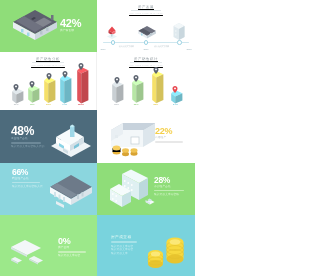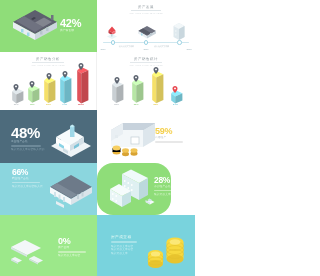--- a/index.html
+++ b/index.html
@@ -4,21 +4,21 @@
 <style>
   * { margin:0; padding:0; box-sizing:border-box; }
   html,body {
     width:195px; height:276px;
     background:#ffffff;
     font-family:"Liberation Sans", sans-serif;
     overflow:hidden;
   }
   .page { position:relative; width:195px; height:276px; background:#fff; }
 
-  .row { position:absolute; left:0; width:195px; display:flex; }
+  .row { position:absolute; left:0; width:195px; display:flex;text-decoration:underline; }
   .panel { position:relative; overflow:hidden; height:100%; }
 
   
   .pct {
     font-weight:bold; letter-spacing:-0.3px; line-height:1;
   }
   .sub {
     font-size:2.6px; line-height:1.5; letter-spacing:.2px;
   }
   .subbar { height:1.6px; margin-top:1.2px; border-radius:1px; }
@@ -60,29 +60,29 @@
   .barstage { position:absolute; left:0; right:0; bottom:4px; height:44px; }
   .bar-lab {
     position:absolute; bottom:0; font-size:2.4px; transform:translateX(-50%);
     white-space:nowrap; font-weight:bold;
   }
 
   
   #row3 { top:110px; height:53px; }
   #p-factory { width:97px; background:#4d6b7c; }
   #p-ware { width:98px; background:#ffffff; }
-  #fac-pct { color:#ffffff; font-size:15px; }
+  #fac-pct { color:#ffffff; font-size:12px; }
   #fac-sub { color:#a9c0cc; }
   #ware-pct { color:#f4cf4a; font-size:9px; }
   #ware-sub { color:#b9bfc2; }
 
   
   #row4 { top:163px; height:52px; }
   #p-bank { width:97px; background:#8bd6de; }
-  #p-office { width:74px; background:#8fdd79;border-radius:16px; }
+  #p-office { width:98px; background:#8fdd79; }
   #bank-pct { color:#ffffff; font-size:8.5px; }
   #bank-sub { color:#dff4f6; }
   #off-pct { color:#ffffff; font-size:8.5px; }
   #off-sub { color:#e6f8df; }
 
   
   #row5 { top:215px; height:61px; }
   #p-cards { width:97px; background:#9ce88a; }
   #p-coins { width:98px; background:#79d3dd; }
   #cards-pct { color:#ffffff; font-size:9px; }
@@ -365,21 +365,21 @@
           <ellipse cx="13" cy="18" rx="8" ry="5" fill="#e8b33c"></ellipse>
           <rect x="5" y="10" width="16" height="8" fill="#f2c css"></rect>
           <ellipse cx="13" cy="10" rx="8" ry="5" fill="#f7cf62"></ellipse>
           <ellipse cx="31" cy="22" rx="7" ry="4.5" fill="#d8a333"></ellipse>
           <ellipse cx="31" cy="15" rx="7" ry="4.5" fill="#f0c455"></ellipse>
           <ellipse cx="48" cy="21" rx="7" ry="4.5" fill="#d8a333"></ellipse>
           <ellipse cx="48" cy="15" rx="7" ry="4.5" fill="#f0c455"></ellipse>
         </svg>
       </span>
       <div class="txtblock" style="left:58px; top:17px; width:34px;">
-        <div class="pct" id="ware-pct">59%</div>
+        <div class="pct" id="ware-pct">22%</div>
         <div class="sub" id="ware-sub">仓储地产</div>
         <div class="subbar" style="background:#e8e8e8; width:28px;"></div>
       </div>
     </div>
   </div>
 
   <div class="row" id="row4">
 
     <div class="panel" id="p-bank">
       <div class="txtblock" style="left:12px; top:5px; width:34px;">

